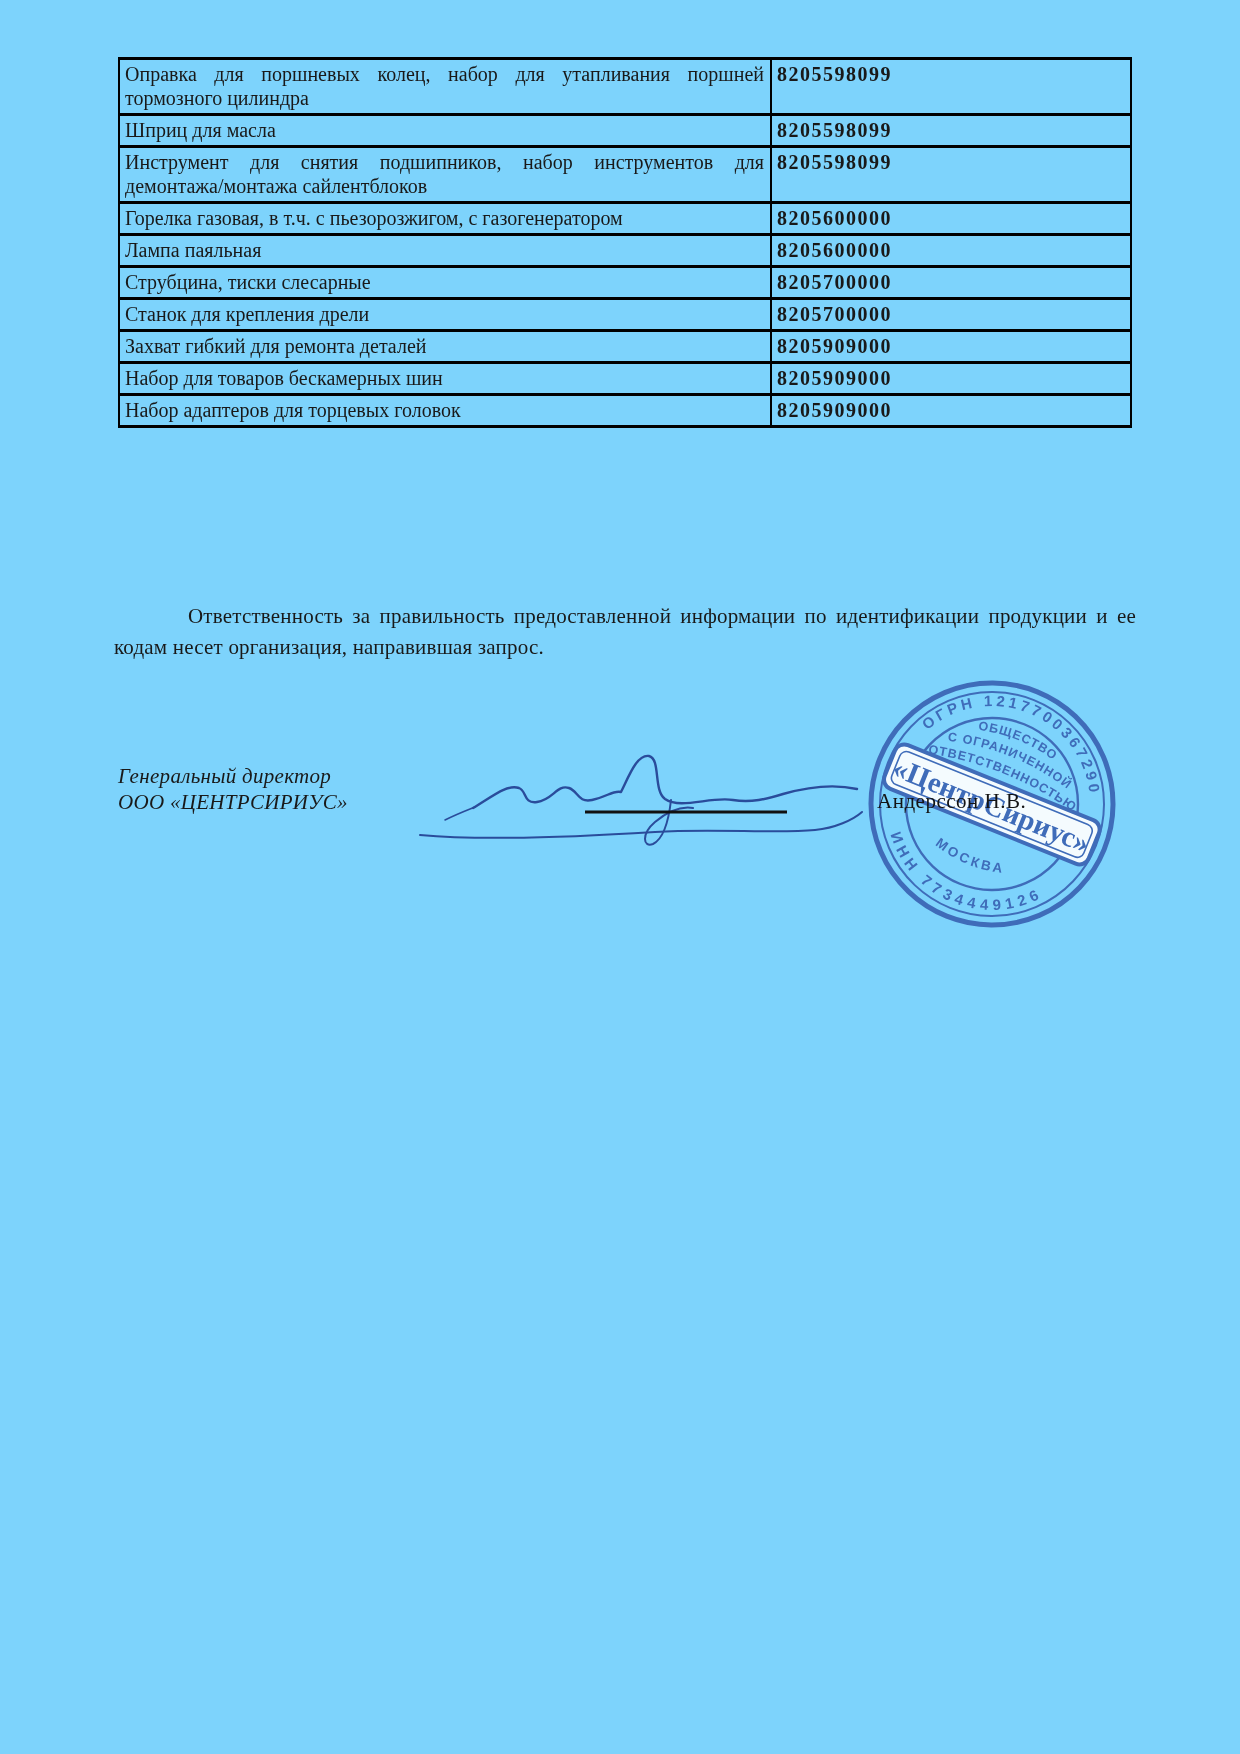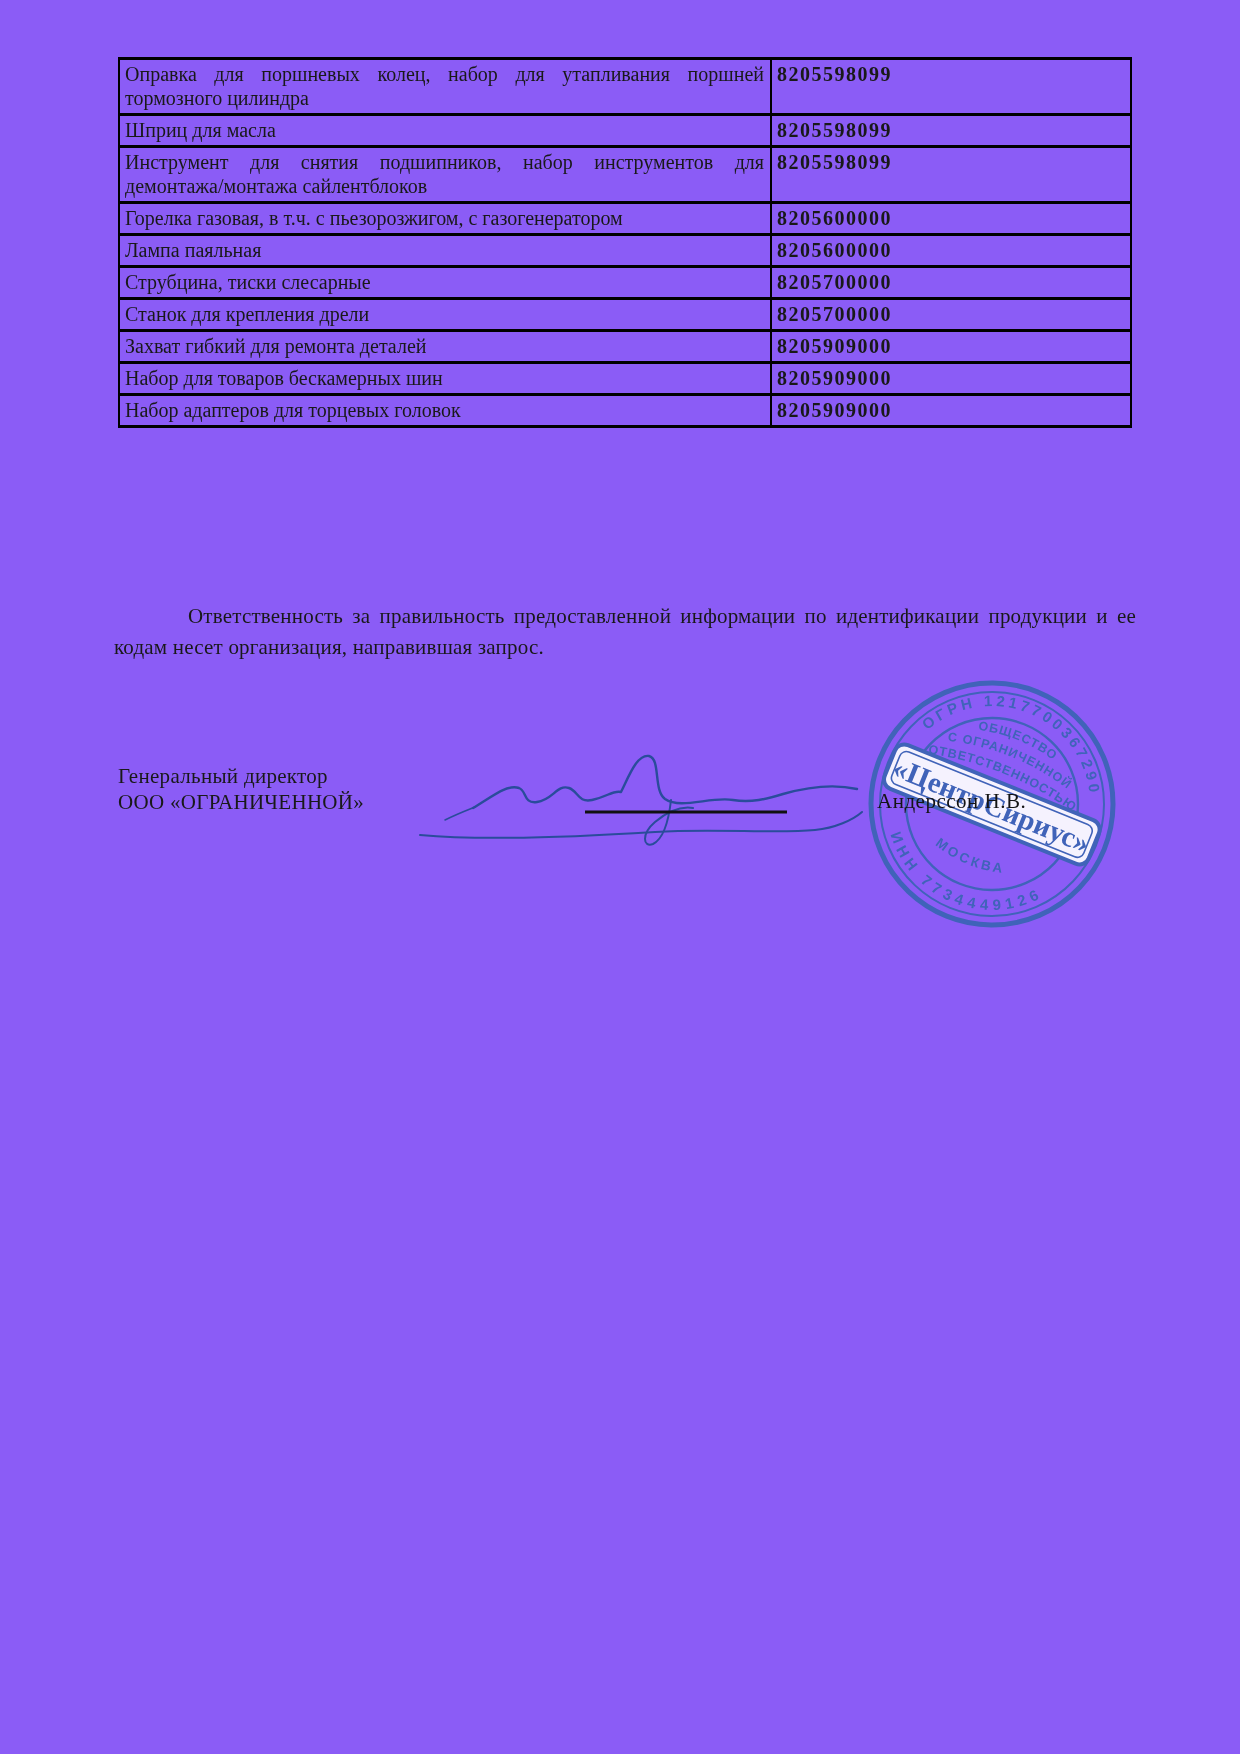--- a/index.html
+++ b/index.html
@@ -1,21 +1,21 @@
 <!DOCTYPE html>
 <html><head>
 <meta charset="utf-8">
 <style>
   * { margin: 0; padding: 0; box-sizing: border-box; }
   html, body { background: #ffffff; }
   .page {
     position: relative;
     width: 1240px;
     height: 1754px;
-    background: #8b5cf6;
+    background: #7dd3fc;
     font-family: "Liberation Serif", "DejaVu Serif", serif;
     color: #191919;
     overflow: hidden;
   }
 
   
   table.codes {
     position: absolute;
     left: 118px;
     top: 57px;
@@ -50,20 +50,21 @@
   .para.p2 { top: 601px; margin-left: 8px; }
 
   
   .signer {
     position: absolute;
     left: 118px;
     top: 763px;
     font-size: 21px;
     line-height: 26px;
     letter-spacing: .3px;
+    font-style: italic;
   }
 
   .signature-svg {
     position: absolute;
     left: 415px;
     top: 742px;
     width: 450px;
     height: 105px;
     z-index: 3;
   }
@@ -138,21 +139,21 @@
           <td class="c1">Набор адаптеров для торцевых головок</td>
           <td class="c2">8205909000</td>
         </tr>
       </tbody>
   </table>
 
   <p class="para p2">Ответственность за правильность предоставленной информации по идентификации продукции и ее кодам несет организация, направившая запрос.</p>
 
   <div class="signer">
     <div>Генеральный директор</div>
-    <div>ООО «ОГРАНИЧЕННОЙ»</div>
+    <div>ООО «ЦЕНТРСИРИУС»</div>
   </div>
 
   <svg class="signature-svg" viewBox="0 0 450 105">
     <g fill="none" stroke="#2a4c9b" stroke-linecap="round" stroke-linejoin="round">
 
       <path d="M 5 93 C 70 99, 160 95, 240 90 C 300 86, 360 92, 400 88 C 420 86, 438 78, 447 70" stroke-width="2"></path>
 
       <path d="M 58 66 C 78 54, 92 42, 104 46 C 112 49, 108 62, 122 60 C 138 58, 142 42, 154 46
                C 163 49, 163 61, 177 58 C 192 55, 198 48, 206 50
                C 214 34, 222 12, 234 14 C 246 17, 238 48, 250 57

